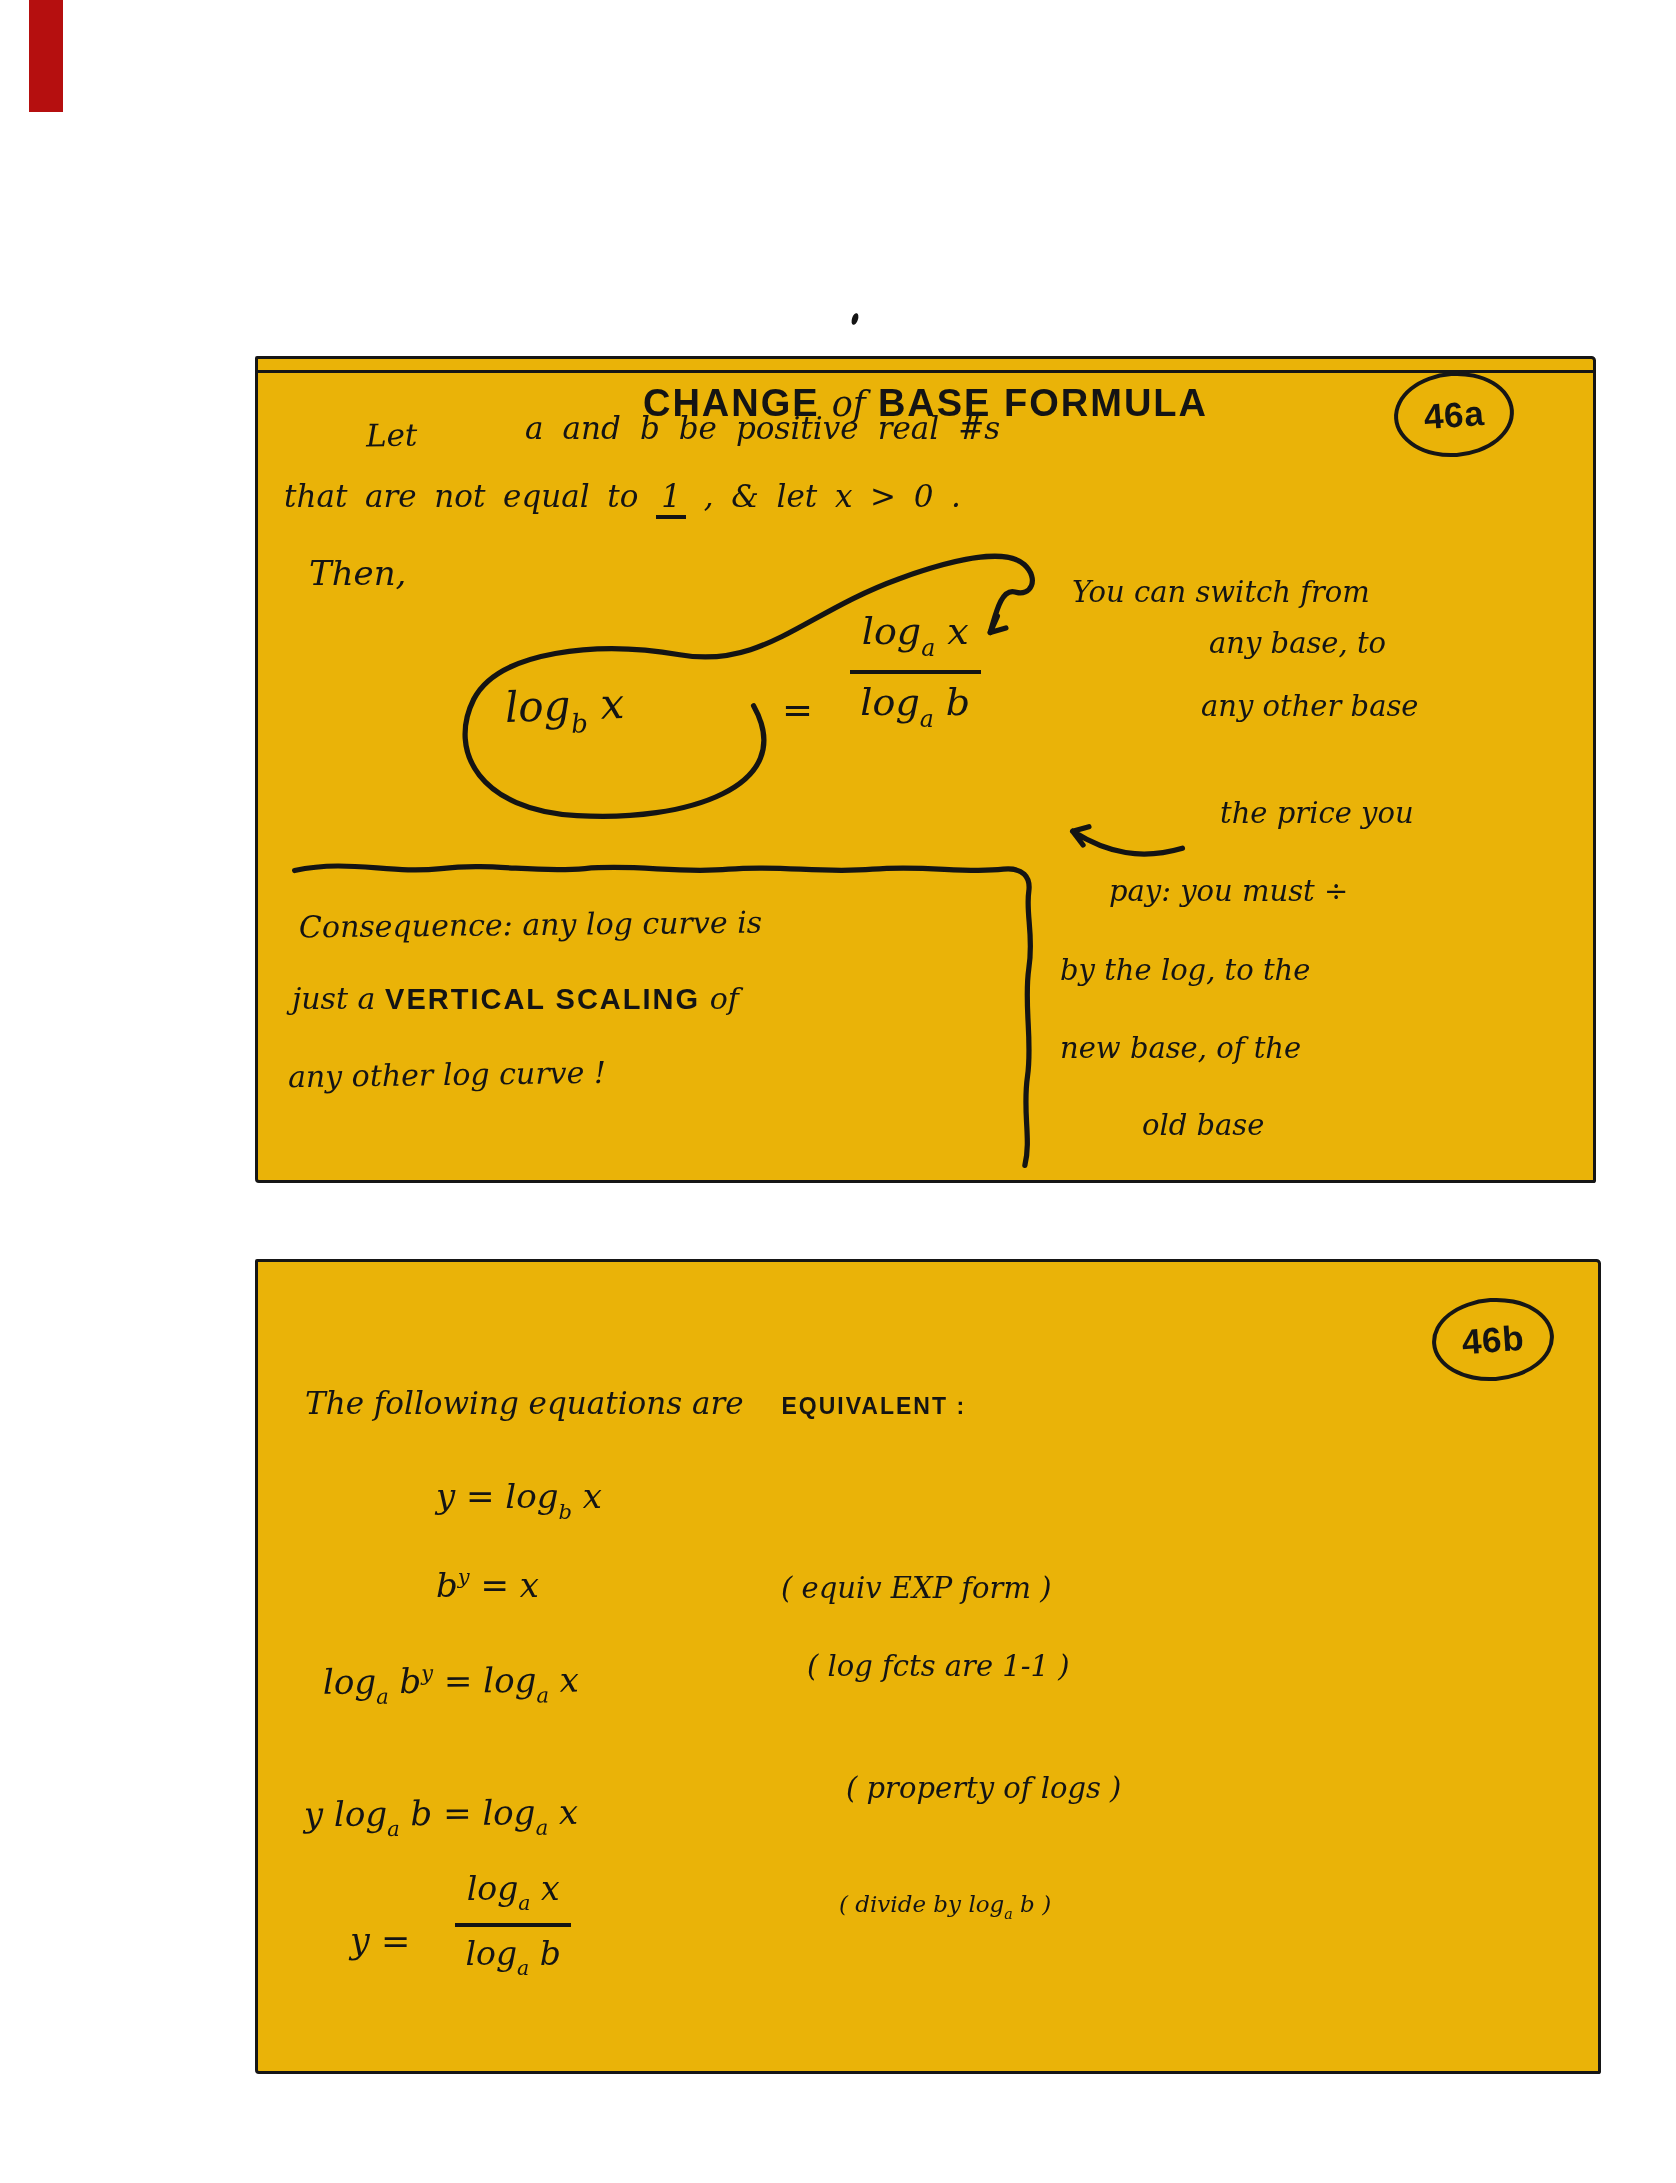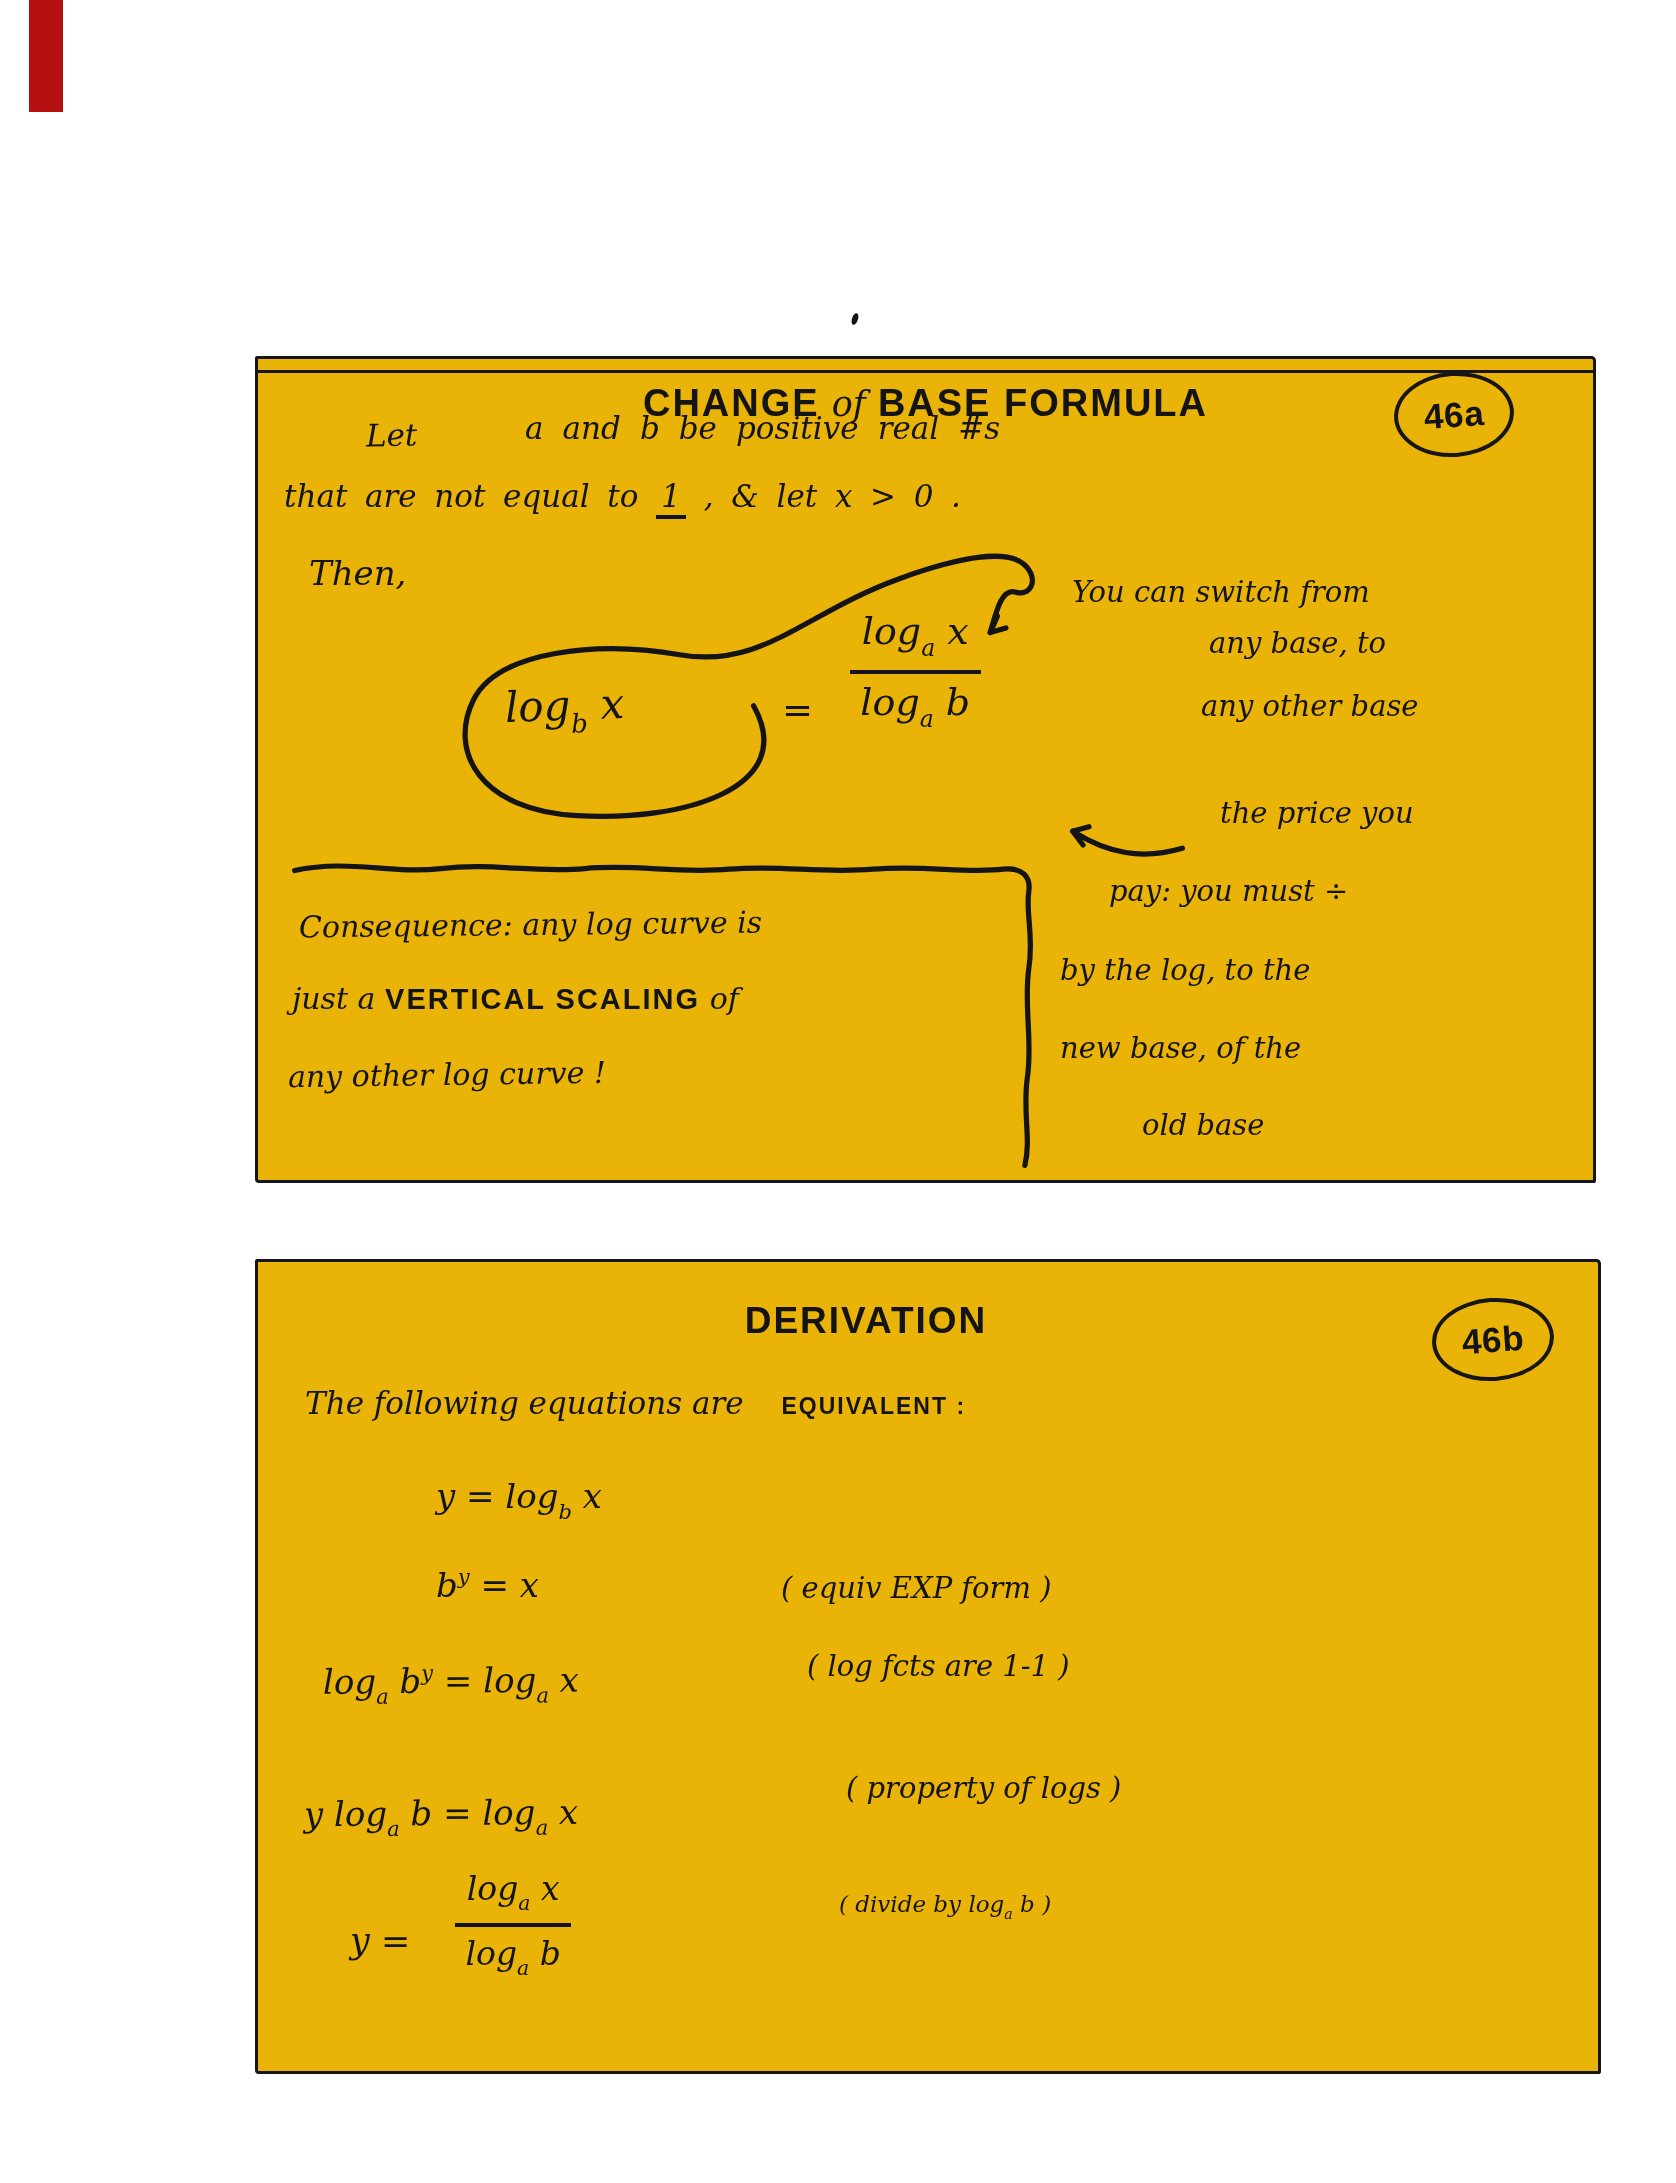--- a/index.html
+++ b/index.html
@@ -85,21 +85,20 @@
     <svg class="overlay" width="1335" height="821" viewBox="0 0 2042 1255">
       <path class="ink" stroke-width="8" d="M 758,530 C 828,655 652,708 488,698 C 340,690 290,600 330,520 C 368,446 520,430 645,452 C 772,474 836,388 980,336 C 1082,299 1148,292 1172,314 C 1196,336 1182,364 1158,356 C 1136,350 1128,392 1120,418"></path>
       <path class="ink" stroke-width="8" d="M 1120,418 L 1131,393 M 1120,418 L 1144,411"></path>
       <path class="ink" stroke-width="8" d="M 1414,748 C 1352,766 1300,756 1246,722 M 1246,722 L 1271,715 M 1246,722 L 1262,743"></path>
       <path class="ink" stroke-width="8" d="M 56,782 C 140,764 200,788 280,779 C 360,770 420,786 500,779 C 580,772 640,787 720,780 C 800,773 860,787 940,780 C 1020,773 1080,787 1140,780 C 1170,777 1182,792 1179,814 C 1174,848 1187,882 1179,932 C 1171,987 1185,1042 1177,1097 C 1169,1152 1183,1192 1173,1233"></path>
     </svg>
   </div>
 
   <div class="card" style="left:255px;top:1259px;width:1340px;height:809px;">
 
-    <div class="abs print" style="left:0;width:1216px;top:38px;text-align:center;font-size:37px;">DERIVATION</div>
 
     <div class="badge print" style="left:1174px;top:36px;width:114px;height:75px;font-size:35px;letter-spacing:0.7px;">
       <span>46b</span>
     </div>
 
     <div class="abs" style="left:47px;top:123px;font-size:31px;">
       <span class="hand">The following equations are</span>
       <span class="print" style="margin-left:28px;font-size:23px;">EQUIVALENT :</span>
     </div>
 

